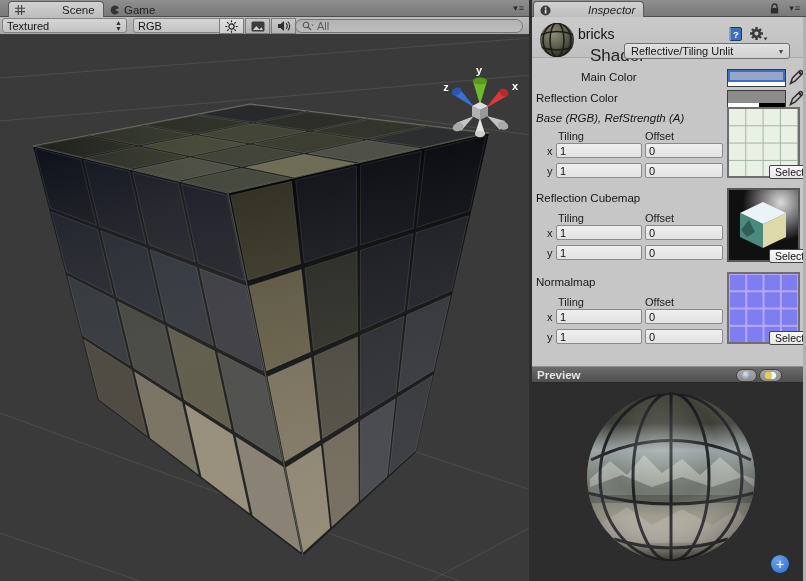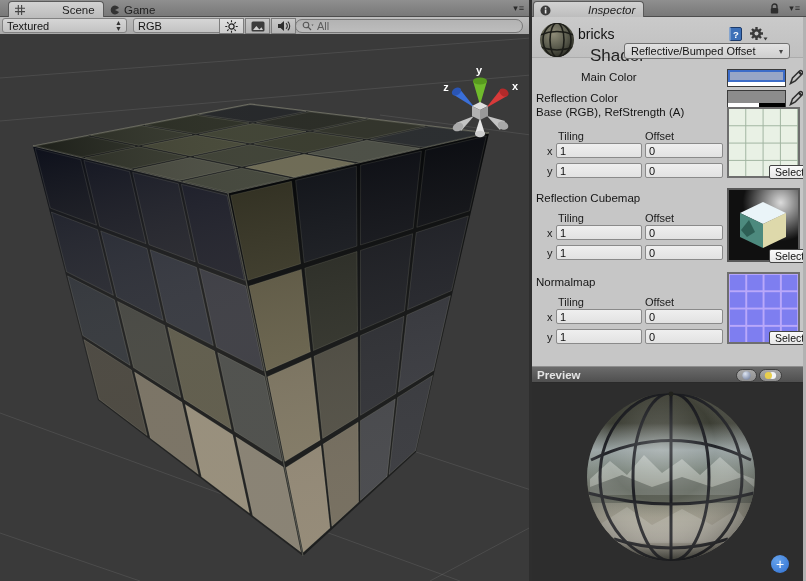--- a/index.html
+++ b/index.html
@@ -299,21 +299,21 @@
         <circle cx="18" cy="18" r="17" fill="url(#mb)"></circle>
         <g clip-path="url(#mbc)" stroke="#1c1d18" stroke-width="1.6" fill="none">
           <ellipse cx="18" cy="18" rx="7" ry="17"></ellipse>
             <ellipse cx="18" cy="18" rx="14" ry="17"></ellipse>
           <path d="M1 13 Q18 6 35 13M1 25 Q18 31 35 25"></path>
         </g>
       </svg>
       <div class="mat-name">bricks</div>
       <div class="shader-label">Shader</div>
       <div class="shader-dd">
-        <span>Reflective/Bumped Offset</span>
+        <span>Reflective/Tiling Unlit</span>
         <span class="caret">▾</span>
       </div>
       <svg width="15" height="16" viewBox="0 0 15 16" style="position:absolute; left:196px; top:9px;">
         <path d="M2 1.5 L12 1.5 A1.5 1.5 0 0 1 13.5 3 V13 A1.5 1.5 0 0 1 12 14.5 L2 14.5 Z" fill="#3d70b8" stroke="#1c3a6a" stroke-width="1"></path>
         <path d="M2 1.5 V14.5" stroke="#8fb4e4" stroke-width="1.4"></path>
         <text x="8" y="11.5" font-size="9.5" font-weight="bold" fill="#fff" text-anchor="middle">?</text>
       </svg>
       <svg width="19" height="16" viewBox="0 0 19 16" style="position:absolute; left:217px; top:9px;">
         <g fill="#3a3a3a">
           <circle cx="7.5" cy="7.5" r="4.6"></circle>
@@ -339,21 +339,21 @@
     <div class="label" style="left:4px; top:92px;">Reflection Color</div>
     <div class="swatch" style="left:195px; top:90px;">
       <div class="fill" style="background:#8c8c8c;"></div>
       <div class="alpha" style="background:linear-gradient(to right,#fff 0 55%,#000 55% 100%);"></div>
     </div>
     <svg class="dropper" style="left:257px; top:90px;" viewBox="0 0 15 16">
       <path d="M1.5 14.5l2-5.5 7-7a2 2 0 0 1 2.8 2.8l-7 7z" fill="none" stroke="#2f2f2f" stroke-width="1.5"></path>
       <path d="M9.5 2.5l3 3" stroke="#2f2f2f" stroke-width="2.4"></path>
     </svg>
 
-    <div class="label" style="left:4px; top:106px;">Base (RGB), RefStrength (A)</div>
+    <div class="label" style="left:4px; top:112px;font-style:italic;">Base (RGB), RefStrength (A)</div>
     <div class="collabel" style="left:26px; top:130px;">Tiling</div>
     <div class="collabel" style="left:113px; top:130px;">Offset</div>
     <div class="axlabel" style="left:15px; top:145px;">x</div>
     <input class="tinput" style="left: 24px; top: 143px; width: 86px;" readonly="" value="1">
     <input class="tinput" style="left: 113px; top: 143px; width: 78px;" readonly="" value="0">
     <div class="axlabel" style="left:15px; top:165px;">y</div>
     <input class="tinput" style="left: 24px; top: 163px; width: 86px;" readonly="" value="1">
     <input class="tinput" style="left: 113px; top: 163px; width: 78px;" readonly="" value="0">
     <div class="thumb" style="left:195px; top:107px; height:71px;">
       <div class="grid-tex"></div>

